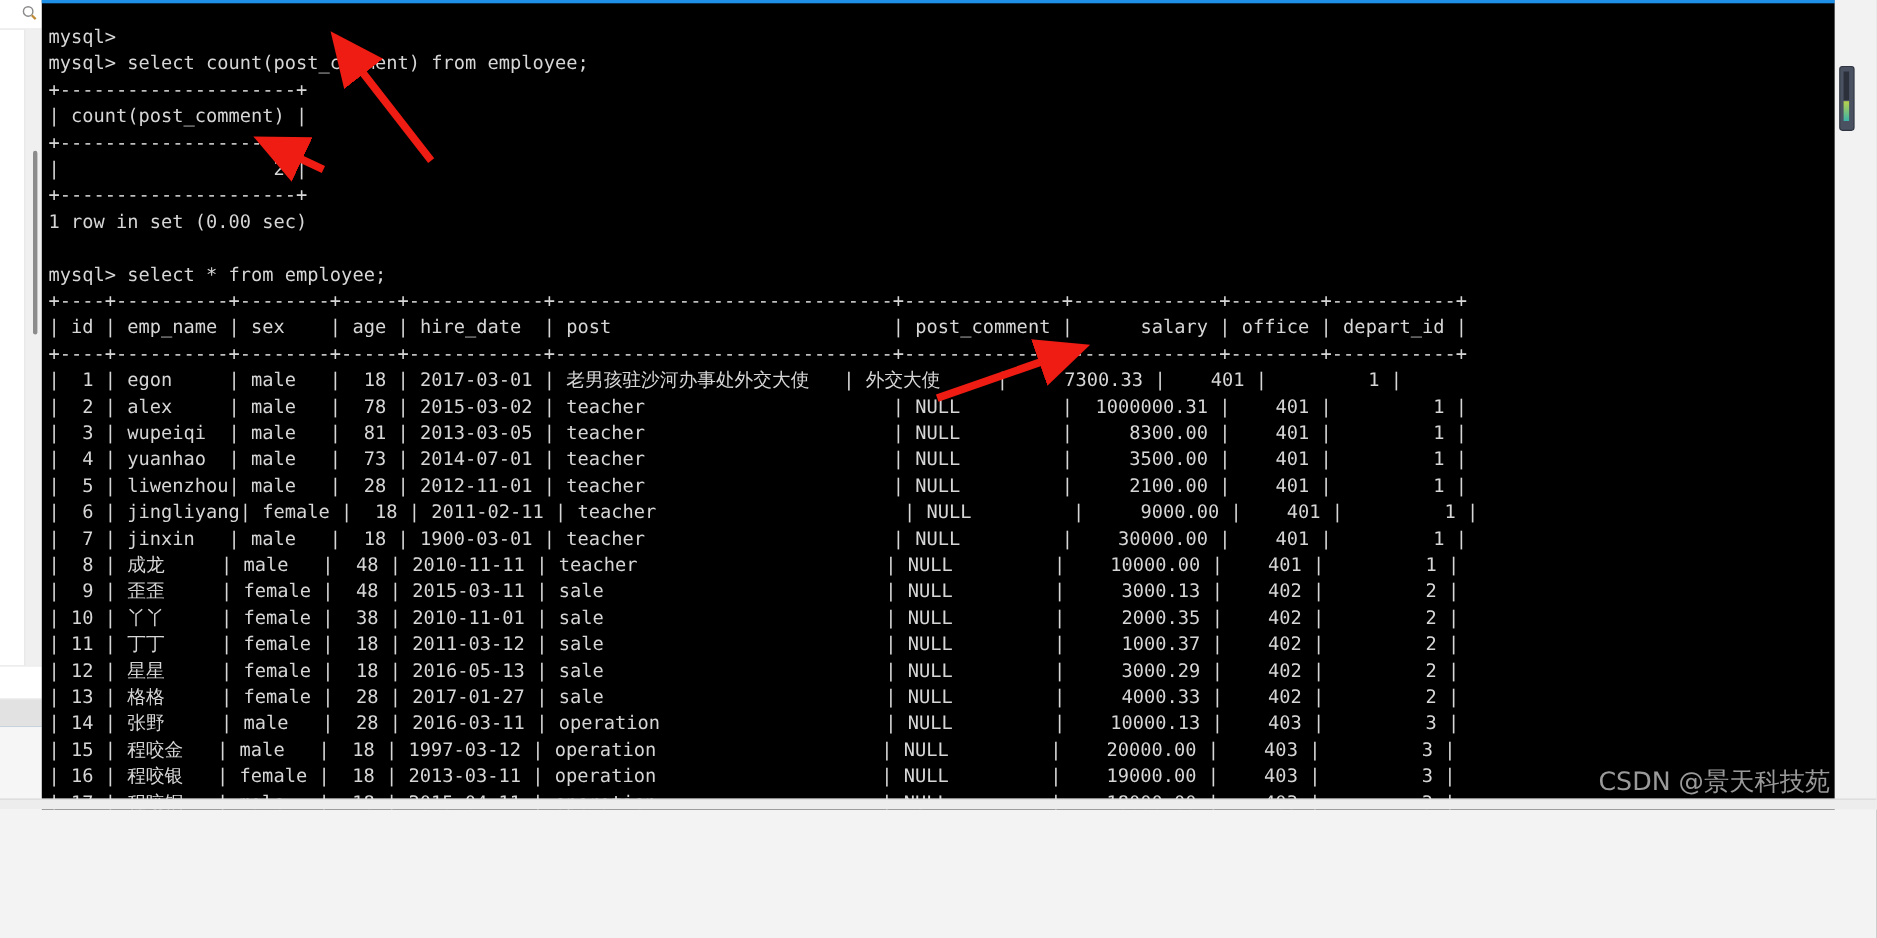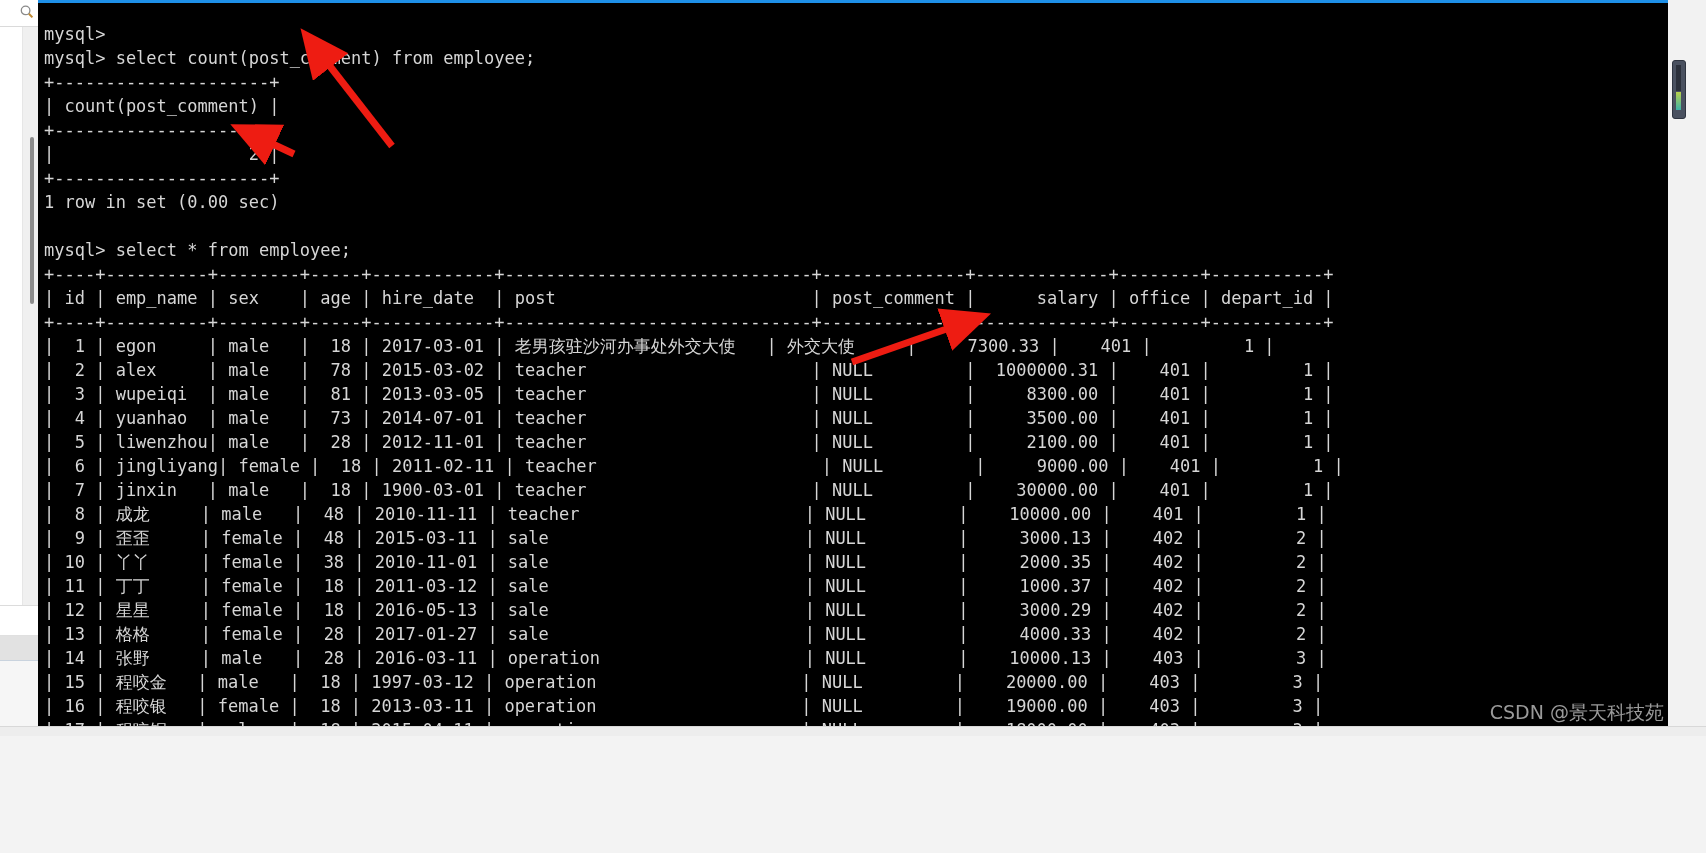--- a/index.html
+++ b/index.html
@@ -158,21 +158,21 @@
     width: 1706px; height: 853px;
     pointer-events: none;
   }
 
   
   .watermark {
     position: absolute;
     right: 42px;
     bottom: 10px;
     color: #9a9a9a;
-    font-size: 19px;
+    font-size: 23px;
     font-family: "DejaVu Sans", "Liberation Sans", sans-serif;
     white-space: nowrap;
   }
 </style>
 </head>
 <body>
 
 <div class="screen">
 
   <div class="left-panel">

